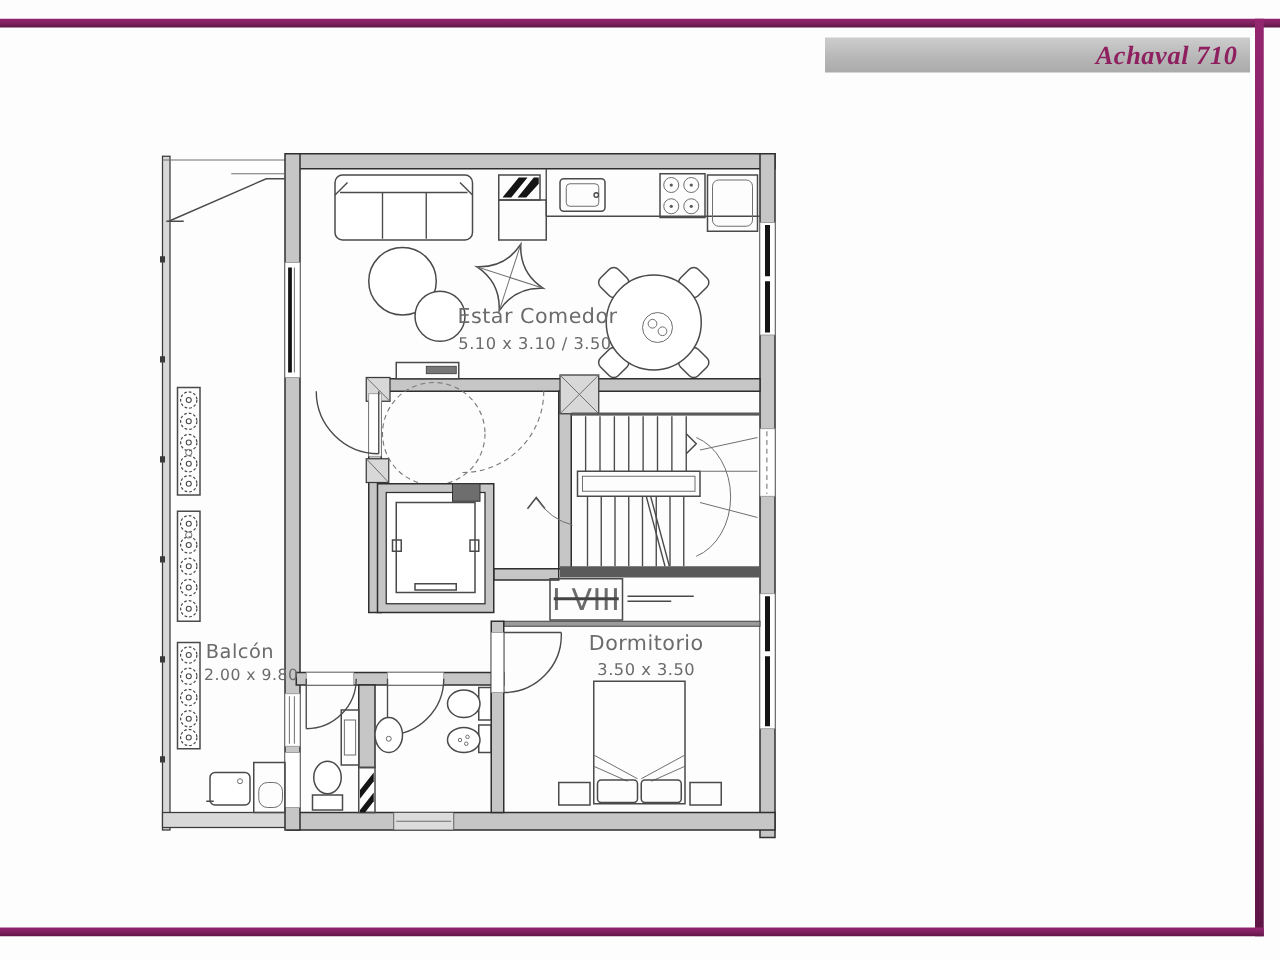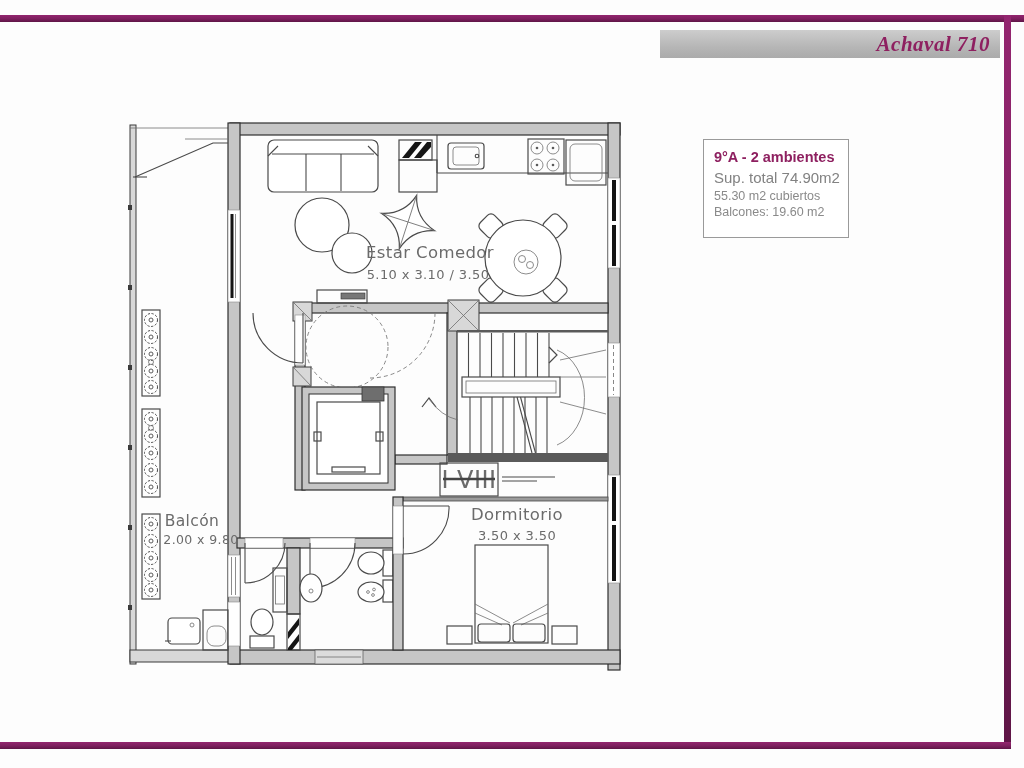--- a/index.html
+++ b/index.html
@@ -40,26 +40,20 @@
 <div class="page">
 
   <div class="frame-top frame-line"></div>
   <div class="frame-right frame-line"></div>
   <div class="frame-bottom frame-line"></div>
 
   <div class="header-bar">
     <span class="header-title">Achaval 710</span>
   </div>
 
-  <div class="info-box">
-    <div class="info-unit">9°A -  2 ambientes</div>
-    <div class="info-l1">Sup. total 74.90m2</div>
-    <div class="info-l2">55.30 m2 cubiertos</div>
-    <div class="info-l3">Balcones: 19.60 m2</div>
-  </div>
 
   <svg class="plan" width="560" height="562" viewBox="0 0 560 562" xmlns="http://www.w3.org/2000/svg">
     <defs>
       <g id="flw">
         <circle r="6.5" fill="#fff" stroke="#4a4a4a" stroke-width="1" stroke-dasharray="2.2 1.6"></circle>
         <circle r="2" fill="none" stroke="#4a4a4a" stroke-width="0.9"></circle>
       </g>
     </defs>
 
     <g>

